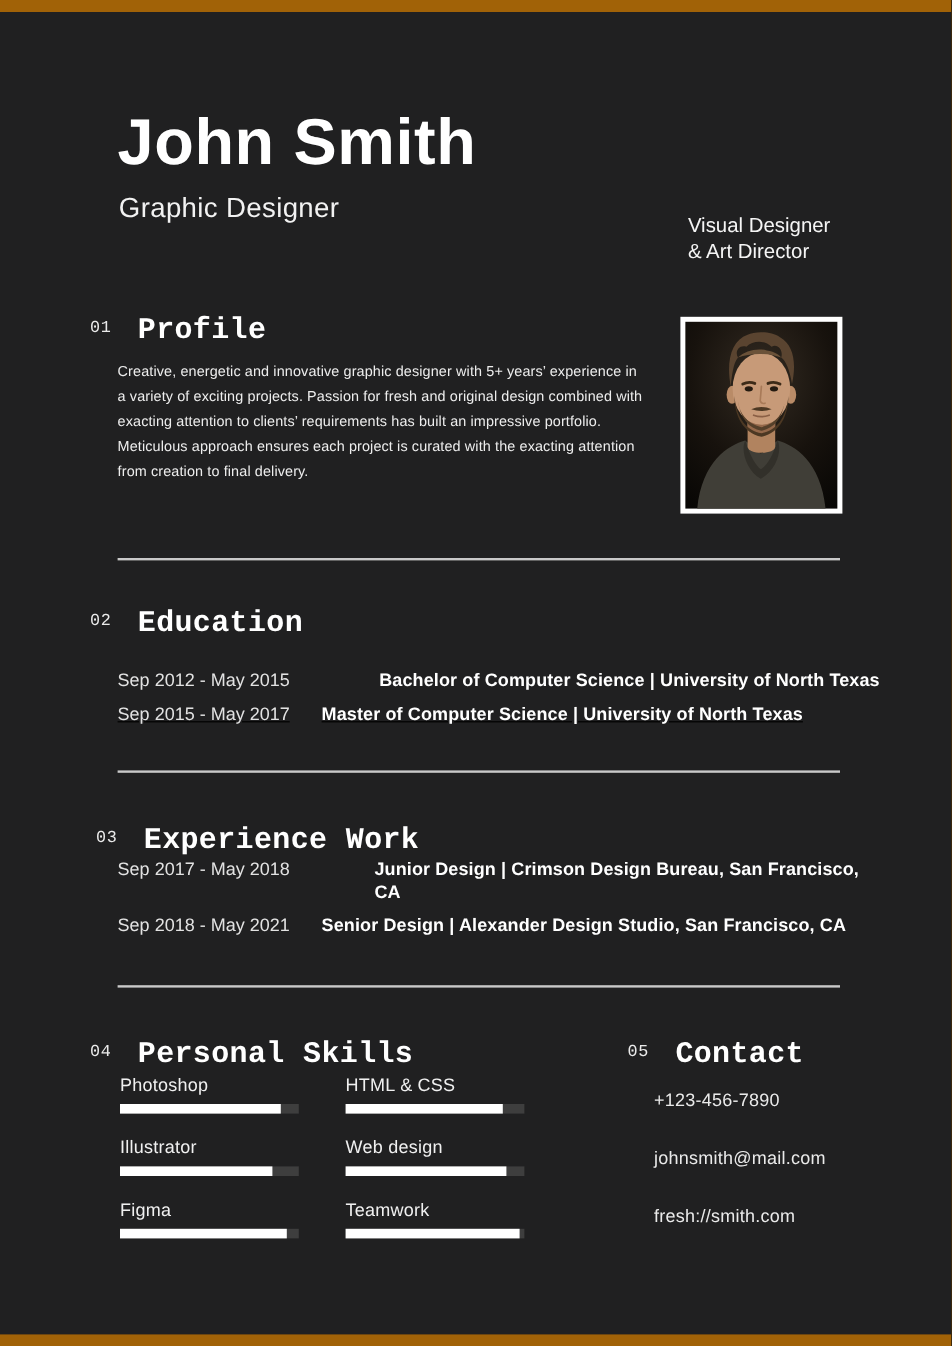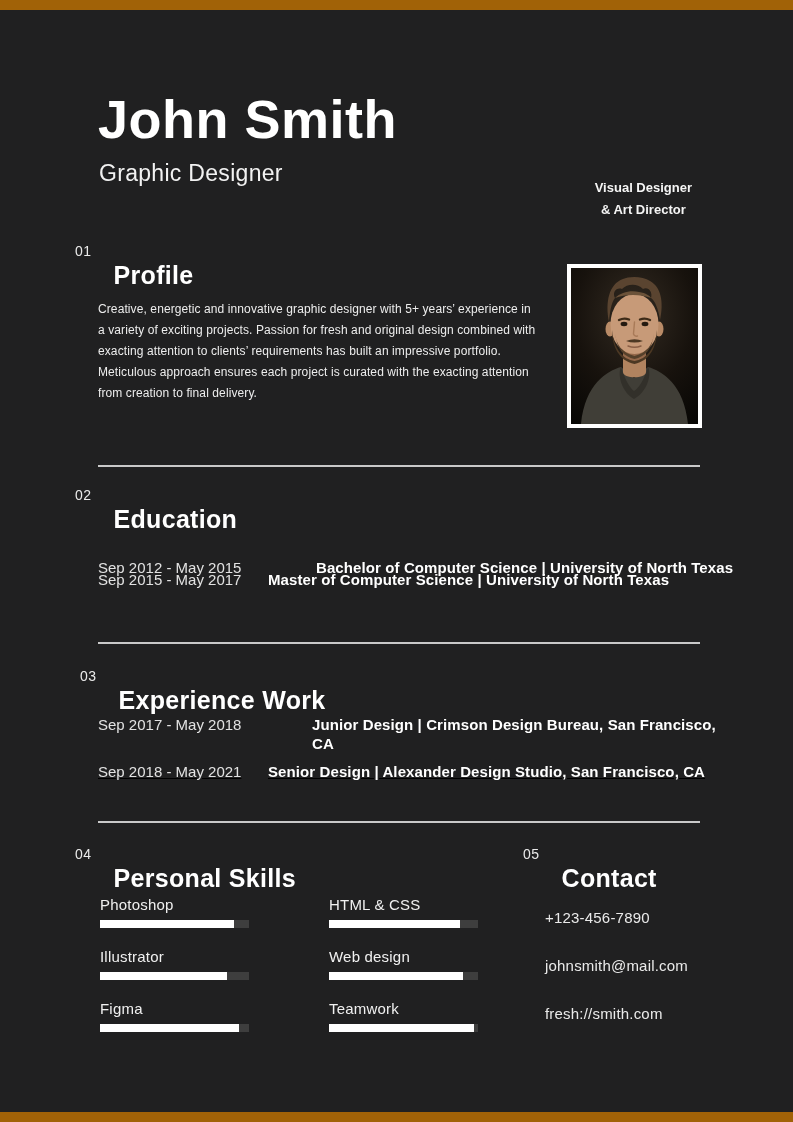--- a/index.html
+++ b/index.html
@@ -37,32 +37,32 @@
     position: absolute;
     left: 99px; top: 150px;
     font-size: 23px;
     font-weight: 400;
     color: #f2f2f2;
     letter-spacing: 0.3px;
   }
   .tagline {
     position: absolute;
     right: 101px; top: 167px;
-    text-align: center;
-    font-size: 13px;
+    text-align: left;
+    font-size: 17px;
     line-height: 22px;
     color: #f5f5f5;
-    font-weight: bold;
   }
 
   
   .sec-head {
     position: absolute;
     display: flex;
-    align-items: flex-start;
+    align-items: center;
+    font-family: Liberation Mono, monospace;
   }
   .sec-num {
     font-size: 14px;
     color: #eaeaea;
     margin-right: 6px;
     margin-top: 0;
     letter-spacing: 0.5px;
   }
   .sec-title {
     margin: 16px;
@@ -121,21 +121,21 @@
     color: #ffffff;
     font-weight: 700;
     letter-spacing: 0.1px;
   }
 
   
   .skills-grid {
     position: absolute;
     left: 100px; top: 886px;
     display: flex;
-    gap: 80px;
+    gap: 39px;
     align-items: flex-end;
   }
   .skills-col { width: 149px; }
   .skill-entry { margin-bottom: 20px; }
   .skill-label {
     font-size: 15px;
     color: #f0f0f0;
     height: 18px;
     margin-bottom: 6px;
     letter-spacing: 0.2px;
@@ -224,36 +224,36 @@
     <div class="divider" style="top:455px;"></div>
 
     <div class="sec-head" style="left:75px; top:477px;">
       <span class="sec-num">02</span>
       <h2 class="sec-title">Education</h2>
     </div>
     <div class="t-row" style="top:548px;gap:48px;">
       <span class="t-dates">Sep 2012 - May 2015</span>
       <span class="t-desc">Bachelor of Computer Science | University of North Texas</span>
     </div>
-    <div class="t-row" style="top:560px;">
+    <div class="t-row" style="top:576px;text-decoration:underline;">
       <span class="t-dates">Sep 2015 - May 2017</span>
       <span class="t-desc">Master of Computer Science | University of North Texas</span>
     </div>
 
     <div class="divider" style="top:632px;"></div>
 
     <div class="sec-head" style="left:80px; top:658px;">
       <span class="sec-num">03</span>
       <h2 class="sec-title">Experience Work</h2>
     </div>
     <div class="t-row" style="top:705px;gap:44px;">
       <span class="t-dates">Sep 2017 - May 2018</span>
       <span class="t-desc">Junior Design | Crimson Design Bureau, San Francisco, CA</span>
     </div>
-    <div class="t-row" style="top:752px;text-decoration:underline;">
+    <div class="t-row" style="top:752px;">
       <span class="t-dates">Sep 2018 - May 2021</span>
       <span class="t-desc">Senior Design | Alexander Design Studio, San Francisco, CA</span>
     </div>
 
     <div class="divider" style="top:811px;"></div>
 
     <div class="sec-head" style="left:75px; top:836px;">
       <span class="sec-num">04</span>
       <h2 class="sec-title">Personal Skills</h2>
     </div>

